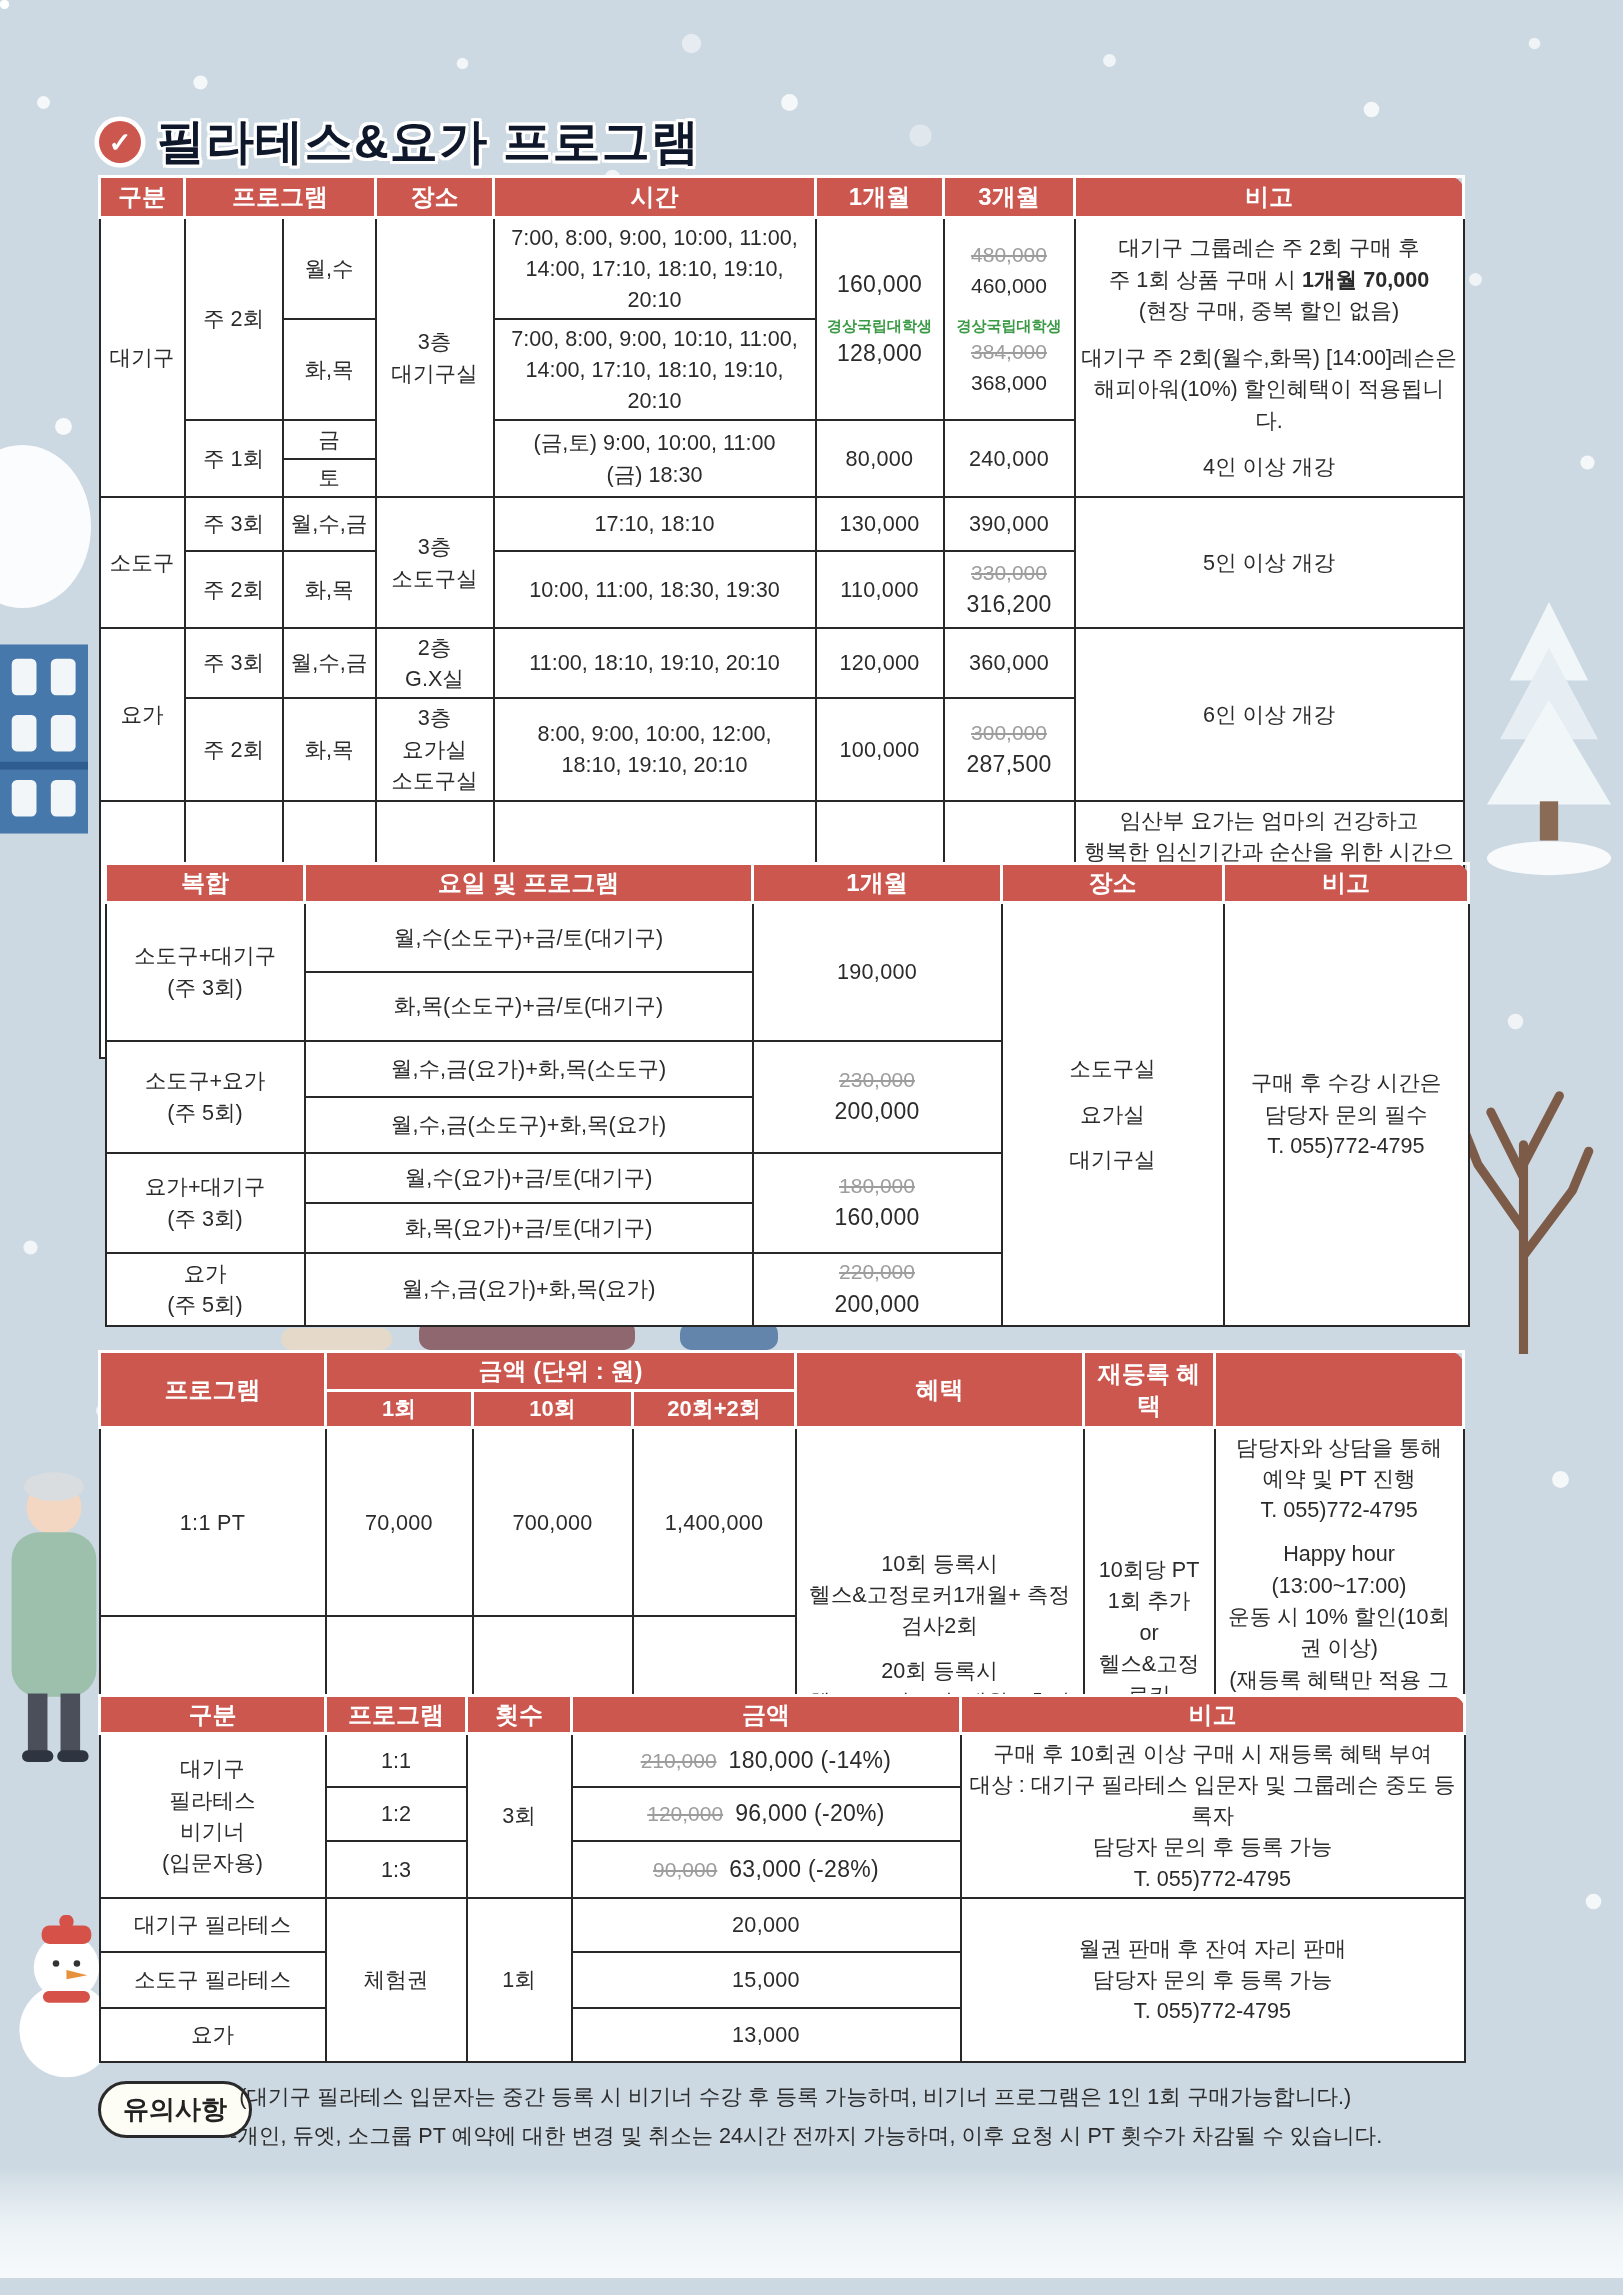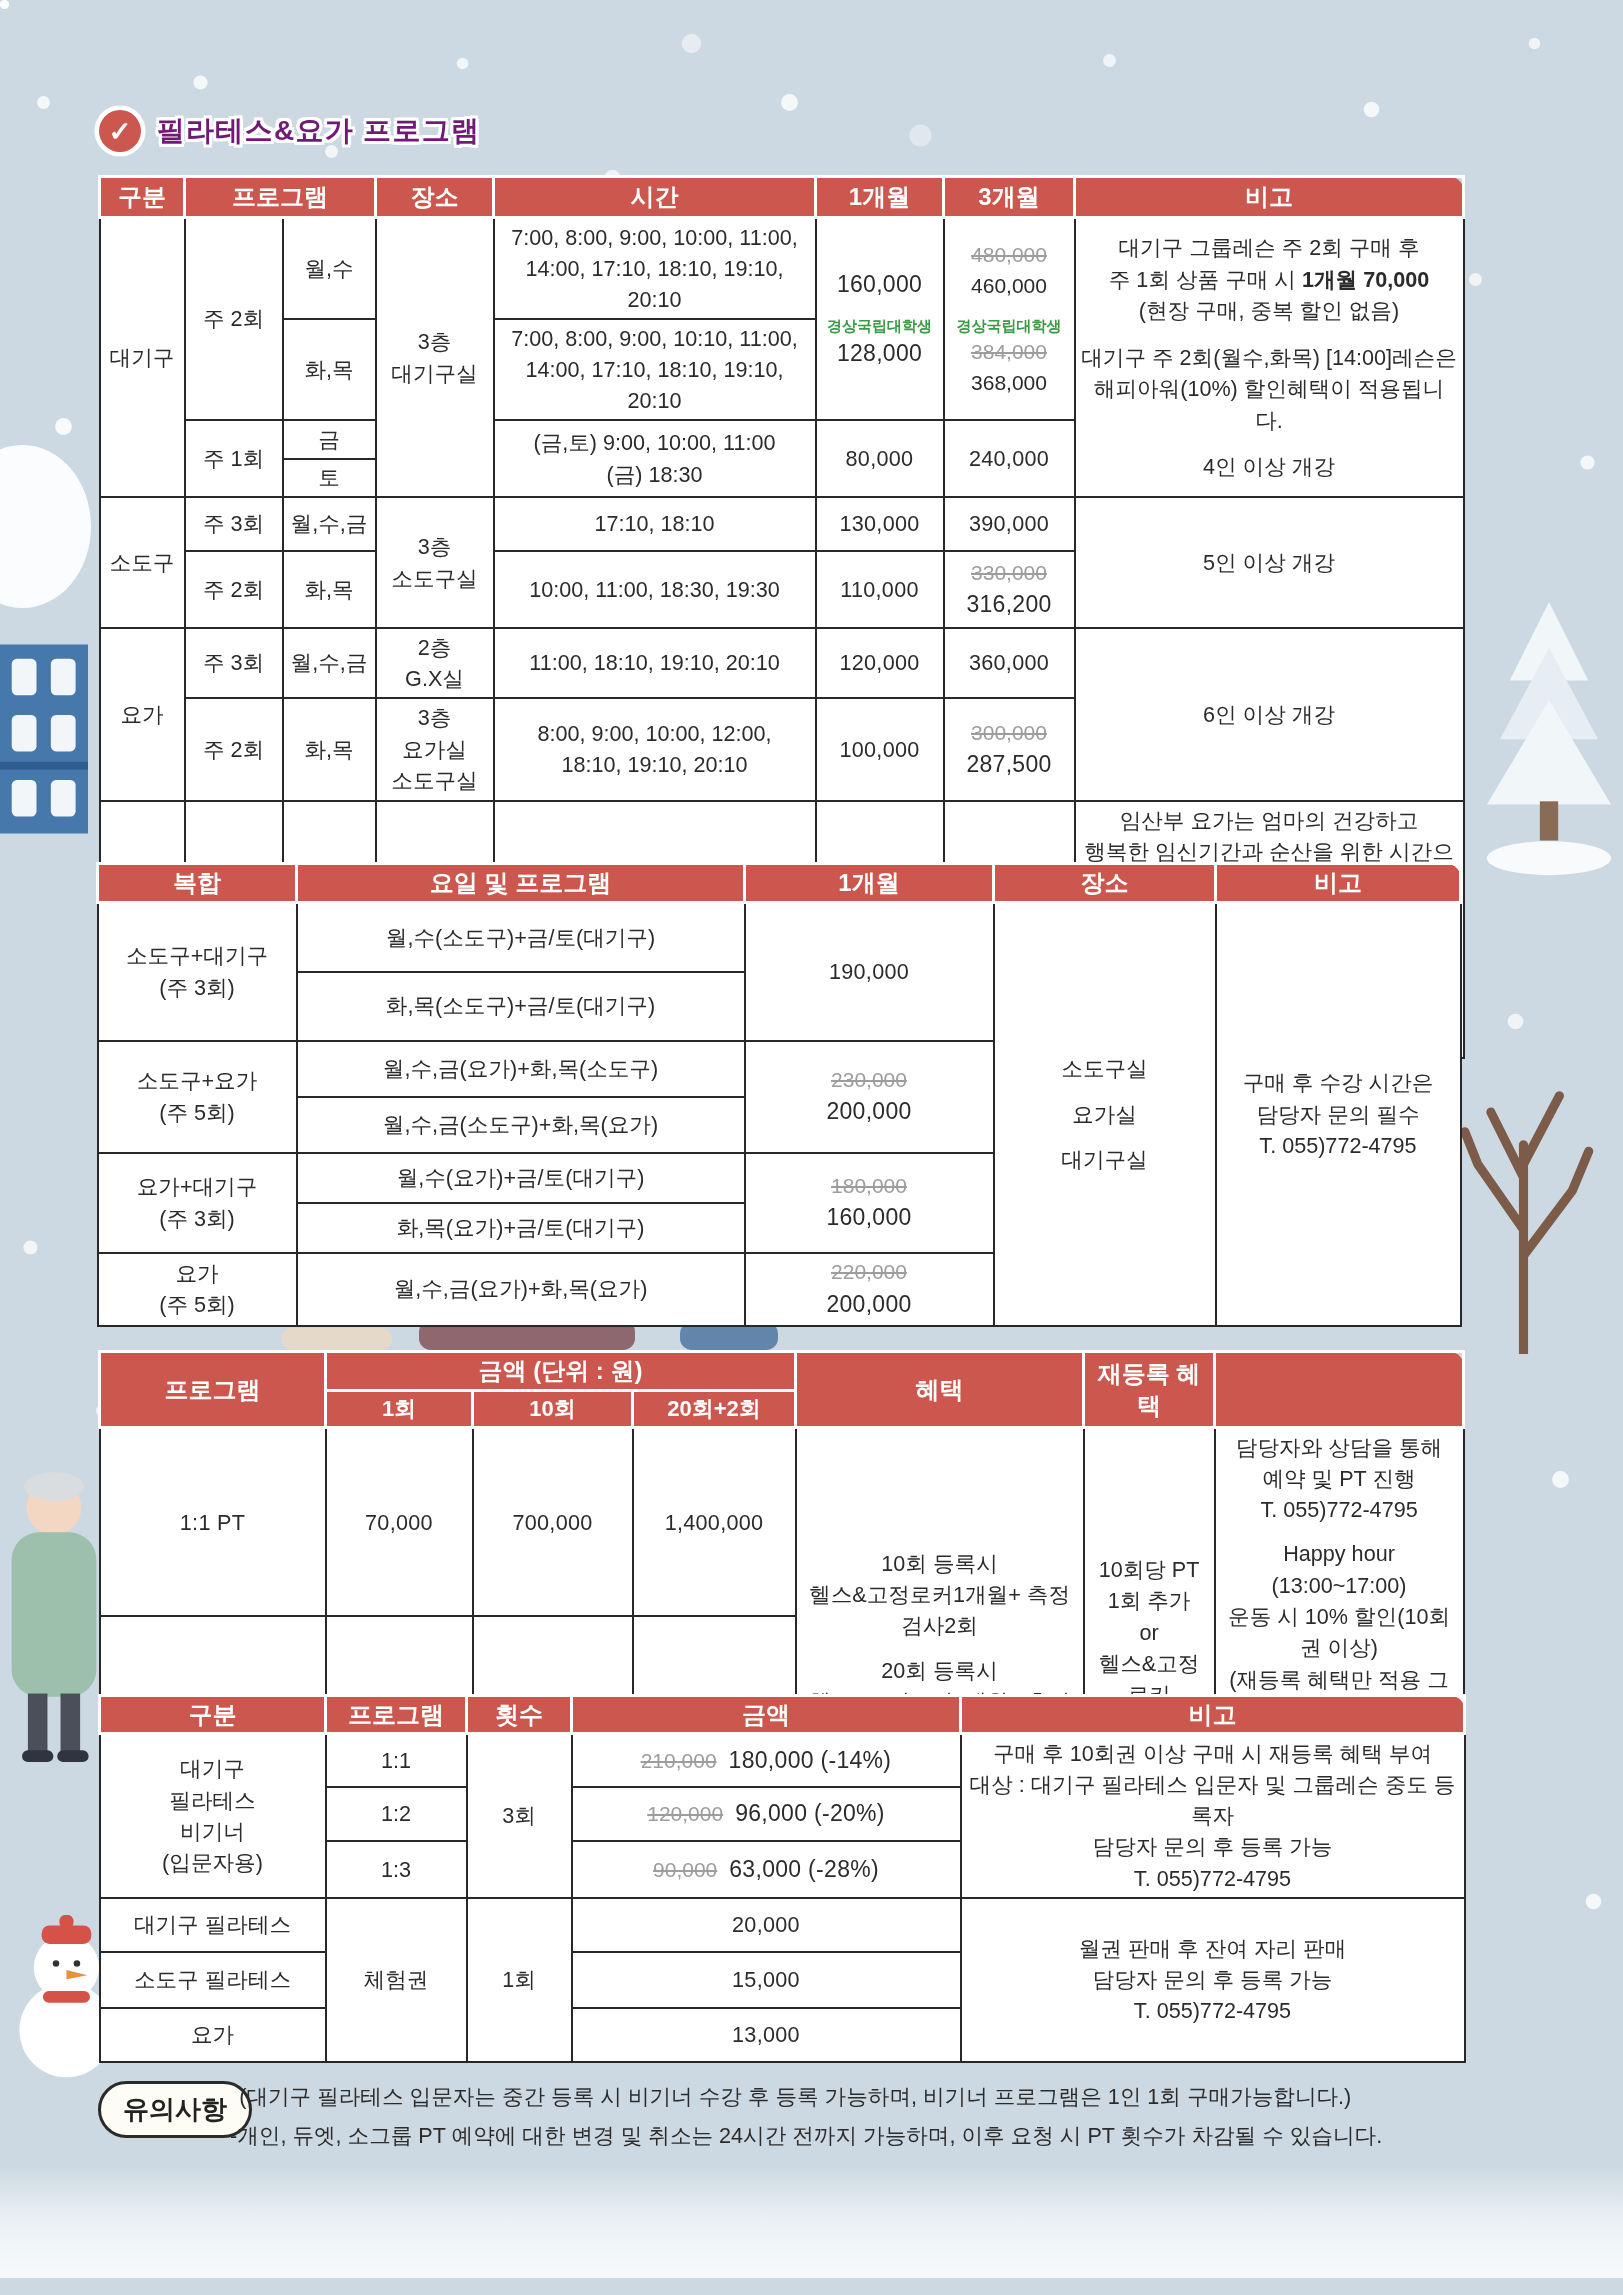--- a/index.html
+++ b/index.html
@@ -26,21 +26,21 @@
   .ground{position:absolute;left:0;bottom:17px;width:100%;height:111px;
           background:linear-gradient(#cdd9e2,#e9f0f4 45%,#f7fafc)}
   .pinkband{position:absolute;left:98px;top:1666px;width:1364px;height:25px;background:#eebfb8;
             opacity:.55;border-radius:6.5px}
   .blob{position:absolute;border-radius:11.8px}
   
   .titlerow{position:absolute;left:99px;top:110px;display:flex;align-items:center;gap:15.7px}
   .checkicon{width:42px;height:42px;border-radius:50%;background:#cb574f;color:#fff;
              display:flex;align-items:center;justify-content:center;font-size:27.5px;font-weight:800;
              box-shadow:0 0 0 4.6px #fff}
-  .pagetitle{font-size:28px;font-weight:800;color:#701a75;letter-spacing:1.3px;
+  .pagetitle{font-size:48px;font-weight:800;color:#0f172a;letter-spacing:1.3px;
     text-shadow:-3.3px 0 #fff,3.3px 0 #fff,0 -3.3px #fff,0 3.3px #fff,-2.6px -2.6px #fff,2.6px 2.6px #fff,-2.6px 2.6px #fff,2.6px -2.6px #fff}
   
   .tbl{border-collapse:collapse;table-layout:fixed;position:absolute}
   .tbl th{background:#cb574f;color:#fff;font-size:24px;font-weight:700;border:3.9px solid #fff;
           padding:1.3px;vertical-align:middle;text-align:center}
   .tbl th.sub{font-size:22px}
   .tbl th.rtr{border-top-right-radius:14.4px}
   .tbl td{background:#fff;border:2.6px solid #282828;text-align:center;vertical-align:middle;
           font-size:21.6px;line-height:1.45;padding:2.6px 5.2px;color:#2b2b2b}
   .num{font-size:23px;letter-spacing:0.3px}
@@ -50,21 +50,21 @@
   .blk{display:block}
   .b{font-weight:800}
   .gr{color:#3a9a45}
   .notecell{font-size:20px;line-height:1.55}
   .notecell .mt{margin-top:15.7px}
   .smnote{font-size:17.7px;line-height:1.5}
   .sub2{font-size:18.3px;display:block;margin-top:1.3px}
   .mtop{margin-top:14.4px}
   .vgap{height:13px}
   .t1{left:98px;top:175px;width:1364px}
-  .t2{left:96px;top:862px;width:1364px}
+  .t2{left:104px;top:862px;width:1364px}
   .t3{left:98px;top:1350px;width:1364px}
   .t4{left:98px;top:1694px;width:1364px}
   
   .noticebadge{position:absolute;left:98px;top:2081px;border:3.3px solid #2a2a2a;border-radius:30px;
      padding:7.8px 22px;font-size:26px;font-weight:800;background:#fdfdf6;color:#222}
   .noticetext{position:absolute;left:230px;top:2078px;width:1308px;font-size:21.6px;line-height:1.8;color:#2b2b2b}
   .noticetext .indent{padding-left:9.2px}
 </style>
 </head>
 <body>

